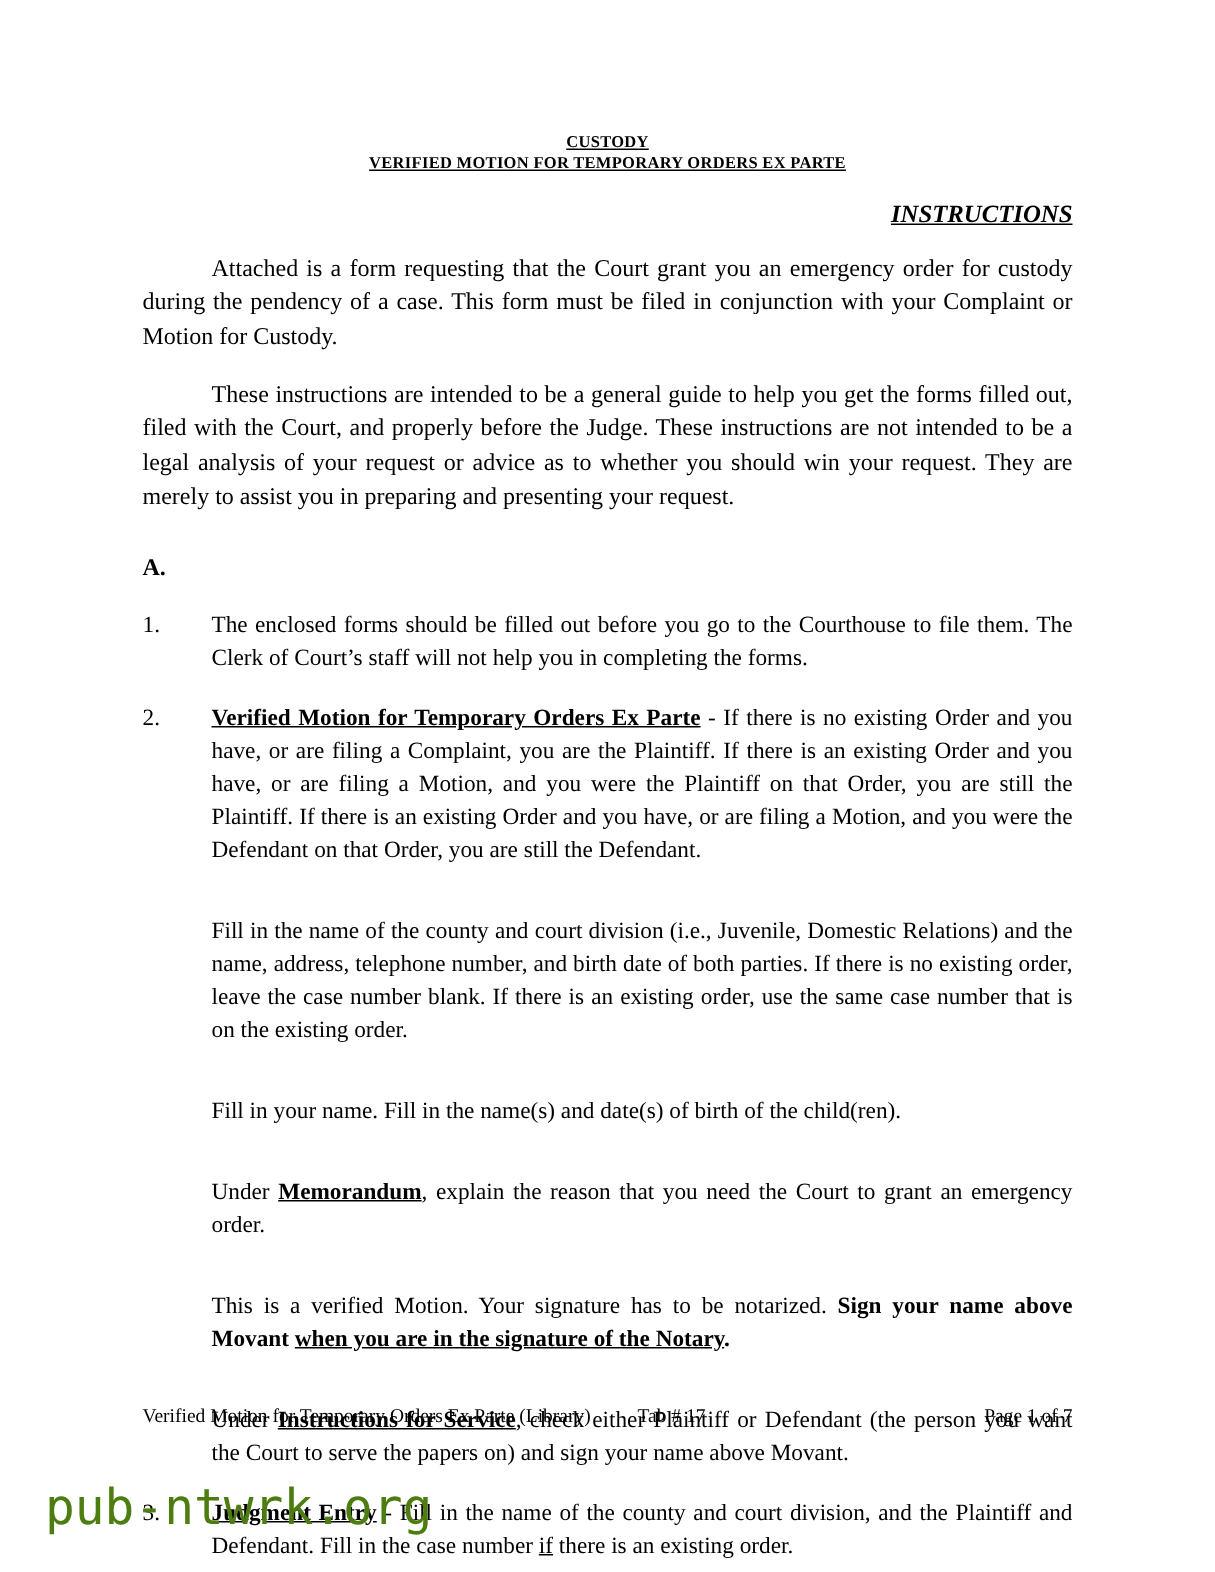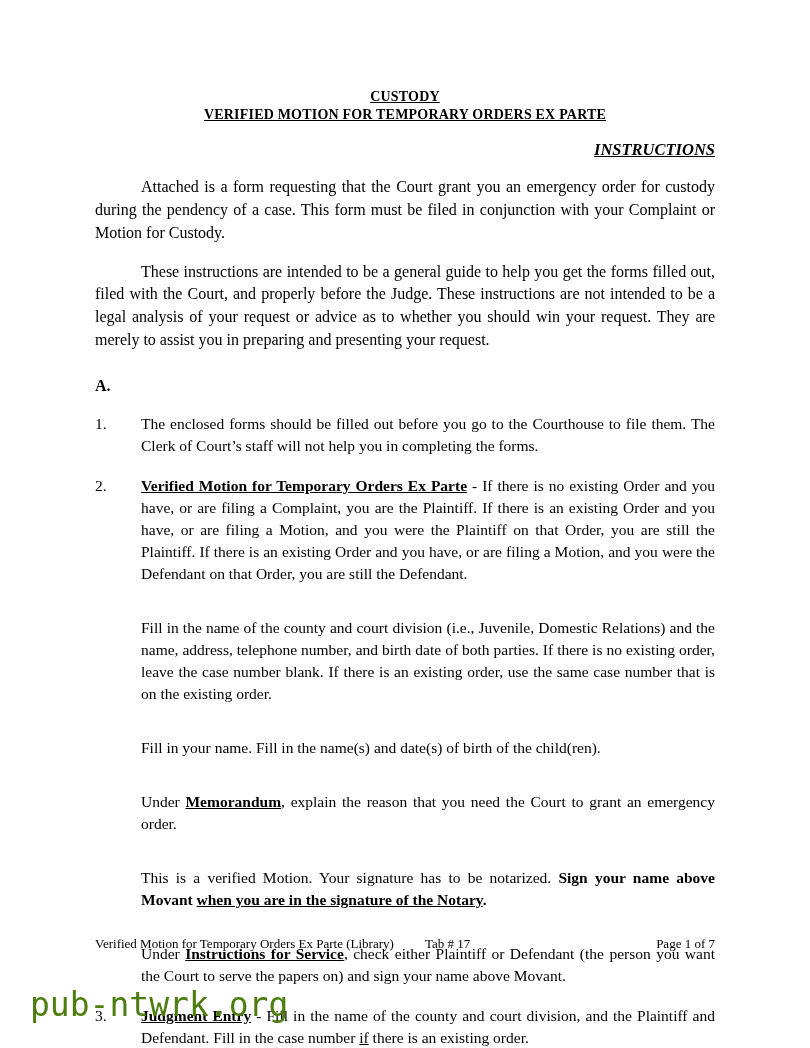--- a/index.html
+++ b/index.html
@@ -27,21 +27,21 @@
     position: absolute;
     left: 95px;
     top: 88px;
     width: 620px;
   }
   .title-block {
     text-align: center;
   }
   .title-line {
     font-weight: bold;
-    font-size: 14px;
+    font-size: 11px;
     letter-spacing: 0.2px;
     line-height: 1.30;
   }
   .title-line .u {
     text-decoration: underline;
     display: inline-block;
   }
   .title-1 .u { padding: 0 0 0 0; }
   .instructions {
     text-align: right;

